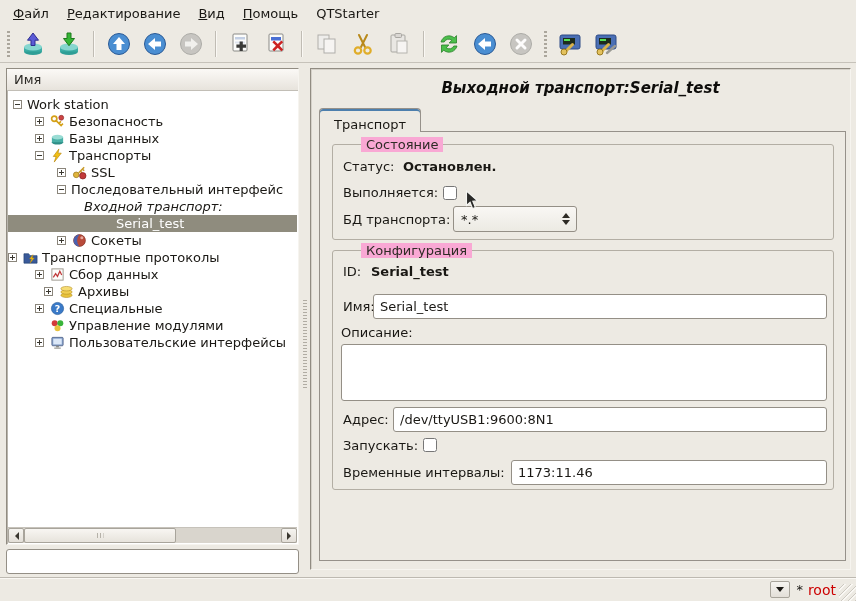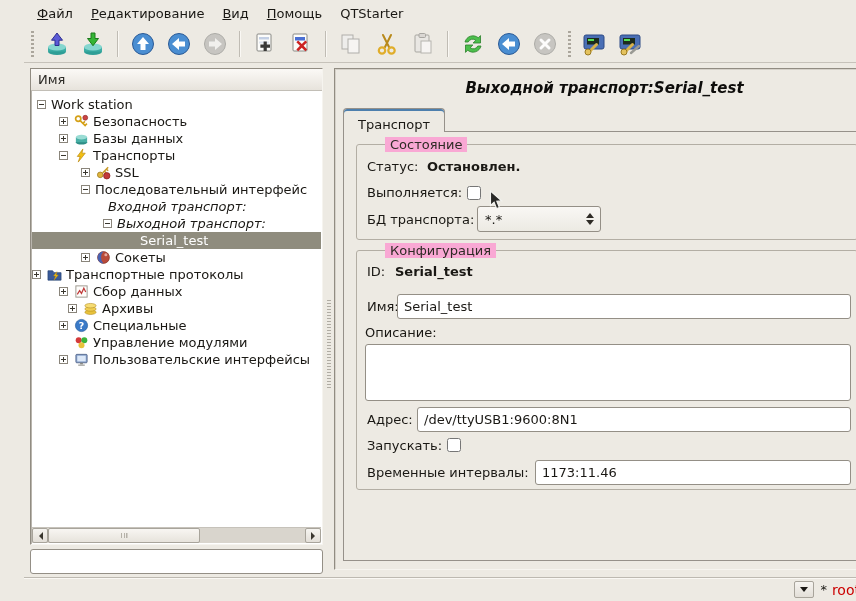--- a/index.html
+++ b/index.html
@@ -3,21 +3,21 @@
 <meta charset="utf-8">
 <style>
   * { margin:0; padding:0; box-sizing:border-box; }
   html,body { width:856px; height:601px; }
   body {
     font-family:"DejaVu Sans","Liberation Sans",sans-serif;
     font-size:13px; color:#1a1814;
     background:#edeae3; overflow:hidden; position:relative;
     -webkit-font-smoothing:antialiased;
   }
-  #app { position:absolute; inset:0; width:676px; height:601px;margin-left:24px; }
+  #app { position:absolute; inset:0; width:676px; height:601px; }
 
   
   .menubar { position:absolute; left:0; top:0; width:856px; height:26px;
     background:#edeae3; display:flex; align-items:center; padding-left:4px; }
   .menu-item { padding:4px 9px; cursor:default; }
   .menu-item.accel::first-letter { text-decoration:underline; }
 
   
   .toolbar { position:absolute; left:0; top:26px; width:856px; height:37px;
     background:#edeae3; border-bottom:1px solid #c6c2ba;
@@ -325,24 +325,20 @@
 
       <div class="tree-row" style="padding-left:49px">
         <span class="exp minus"></span>
         <span class="t-label">Последовательный интерфейс</span>
       </div>
 
       <div class="tree-row italic" style="padding-left:76px">
         <span class="t-label">Входной транспорт:</span>
       </div>
 
-      <div class="tree-row italic" style="padding-left:71px">
-        <span class="exp minus"></span>
-        <span class="t-label">Выходной транспорт:</span>
-      </div>
 
       <div class="tree-row selected" style="padding-left:108px">
         <span class="t-label">Serial_test</span>
       </div>
 
       <div class="tree-row" style="padding-left:49px">
         <span class="exp plus"></span>
         <span class="t-icon">
           <svg width="15" height="15" viewBox="0 0 16 16">
               <circle cx="8" cy="8" r="6.3" fill="#b84a3a" stroke="#7e2a1e" stroke-width=".7"></circle>

